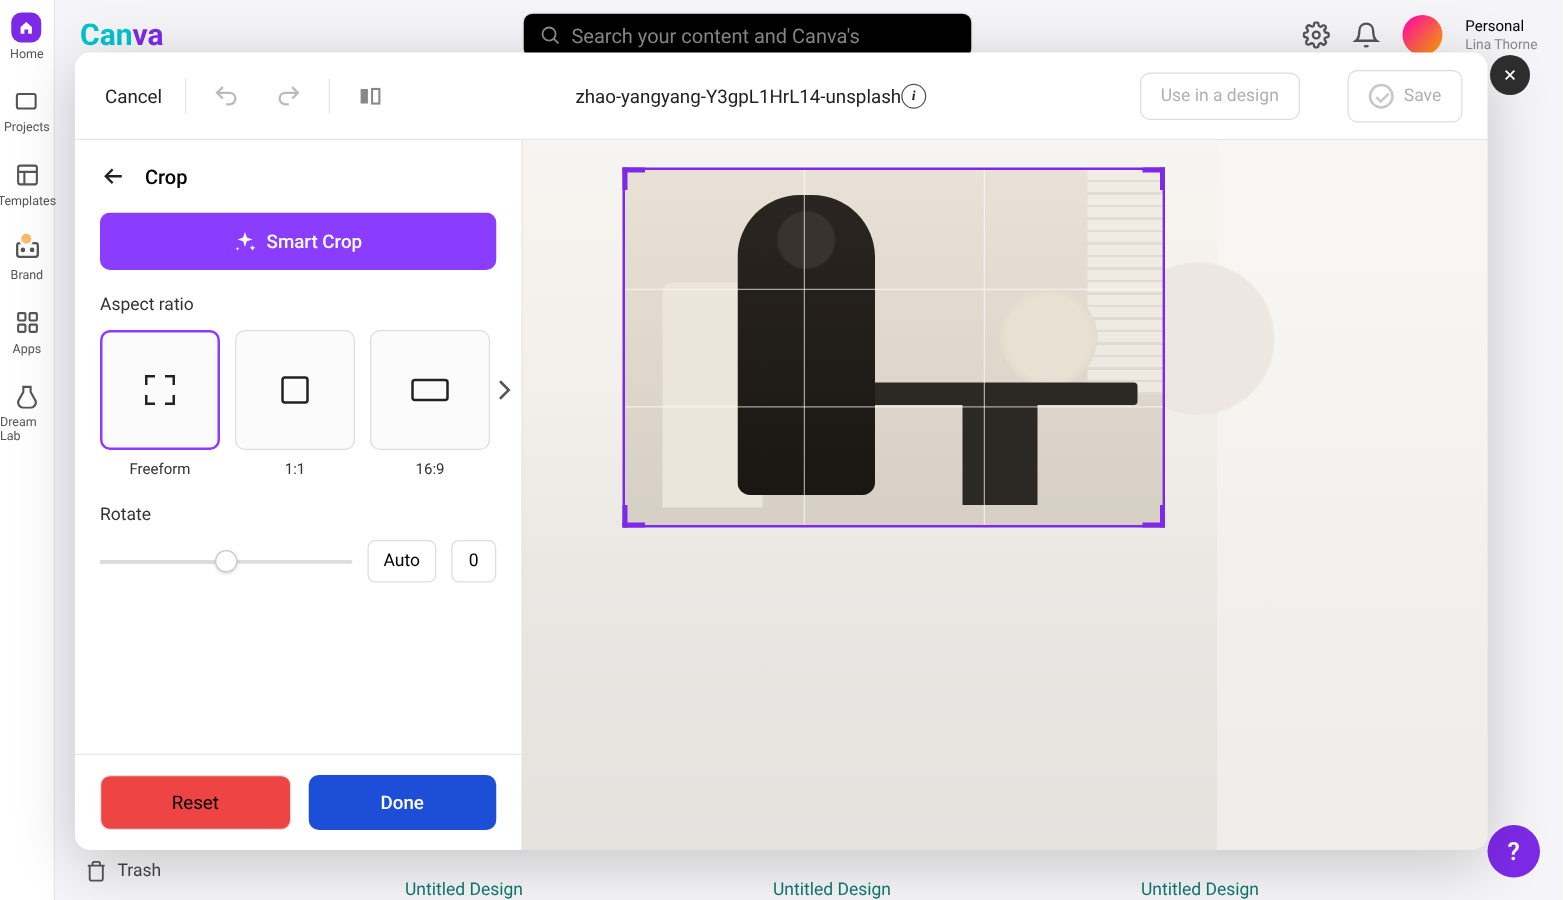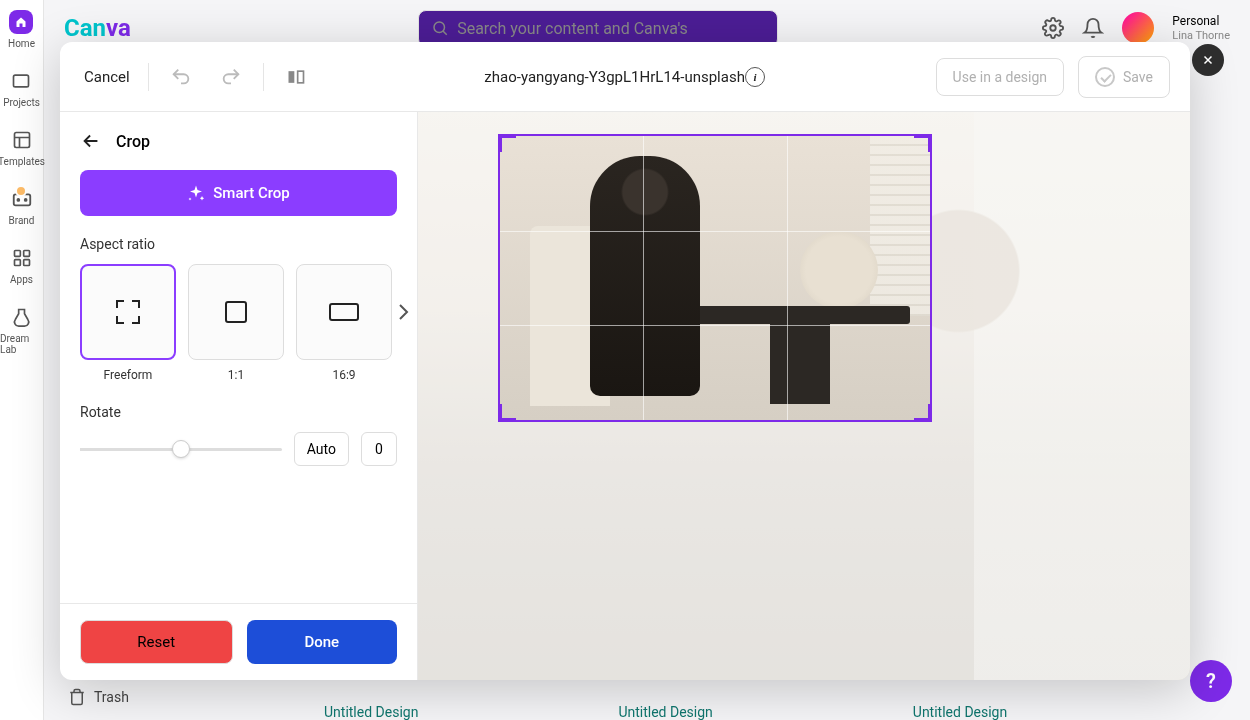--- a/index.html
+++ b/index.html
@@ -8,41 +8,41 @@
 
 .app-bg { position: absolute; inset: 0; display: flex; }
 .sidebar-left { width: 44px; background: #fff; border-right: 1px solid #e5e5e5; display: flex; flex-direction: column; align-items: center; padding-top: 10px; gap: 20px; }
 .sidebar-item { display: flex; flex-direction: column; align-items: center; gap: 4px; font-size: 10px; color: #555; cursor: pointer; position: relative; }
 .sidebar-item .ico { width: 24px; height: 24px; display: flex; align-items: center; justify-content: center; }
 .sidebar-item.active .home-bg { background: #7d2ae8; border-radius: 8px; padding: 4px 6px; }
 .badge-dot { position: absolute; top: -2px; right: 8px; width: 12px; height: 12px; background: #fdbc68; border-radius: 50%; border: 2px solid #fff; font-size: 7px; display:flex;align-items:center;justify-content:center;color:#000;}
 .main-bg { flex: 1; position: relative; }
 .topbar-bg { height: 56px; display: flex; align-items: center; padding: 0 20px; gap: 20px; }
 .logo { width: 90px; }
-.search-bg { flex: 1; max-width: 360px; margin-left: auto; display: flex; align-items: center; background: #4c1d95; border: 1px solid #e5e5e5; border-radius: 8px; padding: 8px 12px; color: #888; gap: 8px; }
+.search-bg { flex: 1; max-width: 360px; margin-left: auto; display: flex; align-items: center; background: #000000; border: 1px solid #e5e5e5; border-radius: 8px; padding: 8px 12px; color: #888; gap: 8px; }
 .topbar-right { margin-left: auto; display: flex; align-items: center; gap: 18px; }
 .avatar { width: 32px; height: 32px; border-radius: 50%; background: linear-gradient(135deg,#f0a,#fa0); }
 .user-info { font-size: 12px; line-height: 1.2; }
 .user-info .sub { color: #888; font-size: 11px; }
 .trash-row { display: flex; align-items: center; gap: 8px; color: #444; font-size: 14px; }
 .untitled-row { display: flex; gap: 200px; font-size: 14px; color: #0f766e; padding-left: 280px; position: absolute; bottom: 0; }
 .help-fab { position: absolute; bottom: 18px; right: 18px; width: 42px; height: 42px; border-radius: 50%; background: #7d2ae8; color: #fff; display: flex; align-items: center; justify-content: center; font-size: 20px; font-weight: 600; }
 
 
 .modal-wrap { position: absolute; inset: 0; }
 .modal { position: absolute; top: 42px; left: 60px; right: 60px; bottom: 40px; background: #fff; border-radius: 12px; box-shadow: 0 10px 50px rgba(0,0,0,0.2); display: flex; flex-direction: column; overflow: hidden; }
 .close-btn { position: absolute; top: 44px; right: 26px; width: 32px; height: 32px; border-radius: 50%; background: #2d2d2d; color: #fff; display: flex; align-items: center; justify-content: center; cursor: pointer; font-size: 18px; z-index: 20; }
 
 .modal-top { height: 70px; border-bottom: 1px solid #e8e8e8; display: flex; align-items: center; padding: 11px 20px; gap: 14px; }
 .btn-plain { background: none; border: none; font-size: 15px; color: #222; cursor: pointer; padding: 6px 4px; }
 .divider-v { width: 1px; height: 28px; background: #e5e5e5; }
 .icon-btn { width: 36px; height: 36px; display: flex; align-items: center; justify-content: center; cursor: pointer; color: #888; }
 .filename-wrap { flex: 1; display: flex; justify-content: center; align-items: center; gap: 0; color: #222; font-size: 15px; }
 .info-circle { width: 20px; height: 20px; border: 1.5px solid #555; border-radius: 50%; display: flex; align-items: center; justify-content: center; font-size: 11px; font-weight: 600; font-style: italic; font-family: serif; }
-.btn-outline { border: 1px solid #ddd; background: #fff; border-radius: 8px; padding: 10px 16px; font-size: 14px; color: #b0b0b0; cursor: pointer; }
+.btn-outline { border: 1px solid #ddd; background: #fff; border-radius: 8px; padding: 10px 16px; font-size: 14px; color: #b0b0b0; cursor: pointer; margin-left: 24px; }
 .btn-save { display: flex; align-items: center; gap: 8px; }
 .check-circle { width: 20px; height: 20px; border: 2px solid #c8c8c8; border-radius: 50%; position: relative; }
 .check-circle::after { content: ""; position: absolute; left: 4px; top: 5px; width: 8px; height: 4px; border-left: 2px solid #c8c8c8; border-bottom: 2px solid #c8c8c8; transform: rotate(-45deg); }
 
 .modal-body { flex: 1; display: flex; }
 .crop-panel { width: 358px; border-right: 1px solid #e8e8e8; display: flex; flex-direction: column; }
 .crop-header { display: flex; align-items: center; gap: 14px; padding: 18px 20px; font-size: 16px; font-weight: 500; }
 .back-arrow { font-size: 20px; cursor: pointer; }
 .crop-content { padding: 0 20px; flex: 1; overflow: hidden; }
 .smart-crop { width: 100%; background: #8b3dff; color: #fff; border: none; border-radius: 8px; padding: 14px; font-size: 15px; font-weight: 500; display: flex; align-items: center; justify-content: center; gap: 8px; cursor: pointer; margin-bottom: 20px; }

